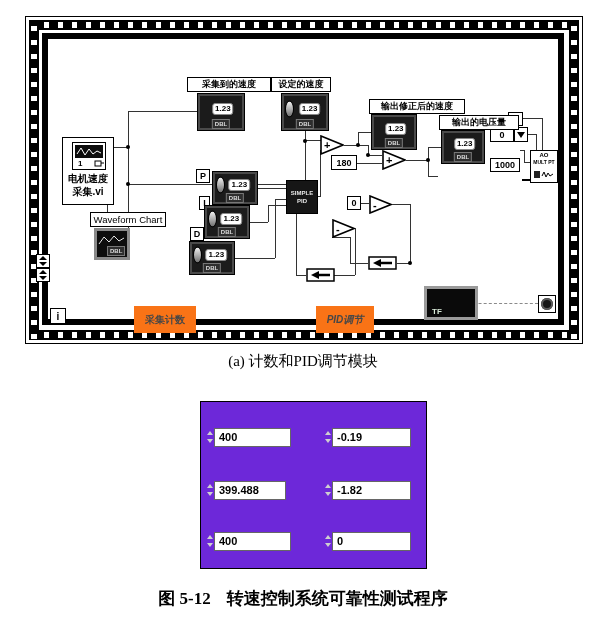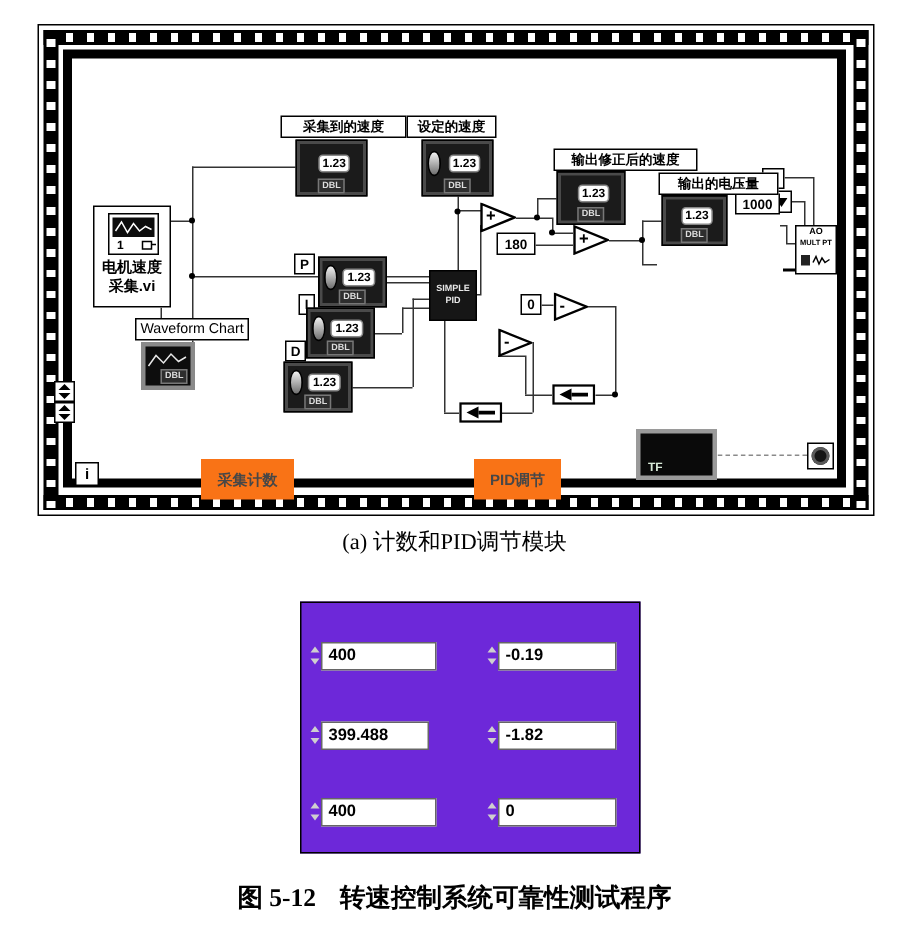--- a/index.html
+++ b/index.html
@@ -237,21 +237,21 @@
 
   <div class="cbox" style="left:331px;top:155px;width:26px;height:15px;">180</div>
   <div class="cbox" style="left:347px;top:196px;width:14px;height:14px;">0</div>
   <div class="cbox" style="left:508px;top:112px;width:15px;height:14px;">1</div>
   <div class="cbox" style="left:490px;top:127px;width:24px;height:15px;">0</div>
   <div class="cbox" style="left:514px;top:127px;width:14px;height:15px;">
     <svg width="8" height="6">
         <polygon points="0,0 8,0 4,6" fill="#000"></polygon>
       </svg>
   </div>
-  <div class="cbox" style="left:490px;top:129px;width:30px;height:14px;">1000</div>
+  <div class="cbox" style="left:490px;top:158px;width:30px;height:14px;">1000</div>
 
   <div class="lab" style="left:369px;top:99px;width:96px;height:15px;">输出修正后的速度</div>
   <div class="nicon" style="left:371px;top:114px;width:46px;height:36px;">
     <span class="nval">1.23</span>
     <span class="ntag">DBL</span>
   </div>
 
   <div class="lab" style="left:439px;top:115px;width:80px;height:15px;">输出的电压量</div>
   <div class="nicon" style="left:441px;top:130px;width:44px;height:34px;">
     <span class="nval">1.23</span>
@@ -296,21 +296,21 @@
       </svg>
   </div>
   <div class="sr" style="top:268px;">
     <svg width="10" height="10">
         <polygon points="5,0 9,4 1,4" fill="#000"></polygon>
         <polygon points="5,10 9,6 1,6" fill="#000"></polygon>
       </svg>
   </div>
 
   <div class="seqlab" style="left:134px;top:306px;width:62px;height:27px;">采集计数</div>
-  <div class="seqlab" style="left:316px;top:306px;width:58px;height:27px;">PID调节</div>
+  <div class="seqlab" style="left:316px;top:306px;width:58px;height:27px;font-style:italic;">PID调节</div>
 
   <div class="cap cap-a">(a) 计数和PID调节模块</div>
 
   <div class="panel">
 
     <div class="spin" style="left:5px;top:27px;">
         <i class="up"></i>
         <i class="dn"></i>
       </div>
     <div class="field" style="left:13px;top:26px;width:77px;height:19px;">400</div>

